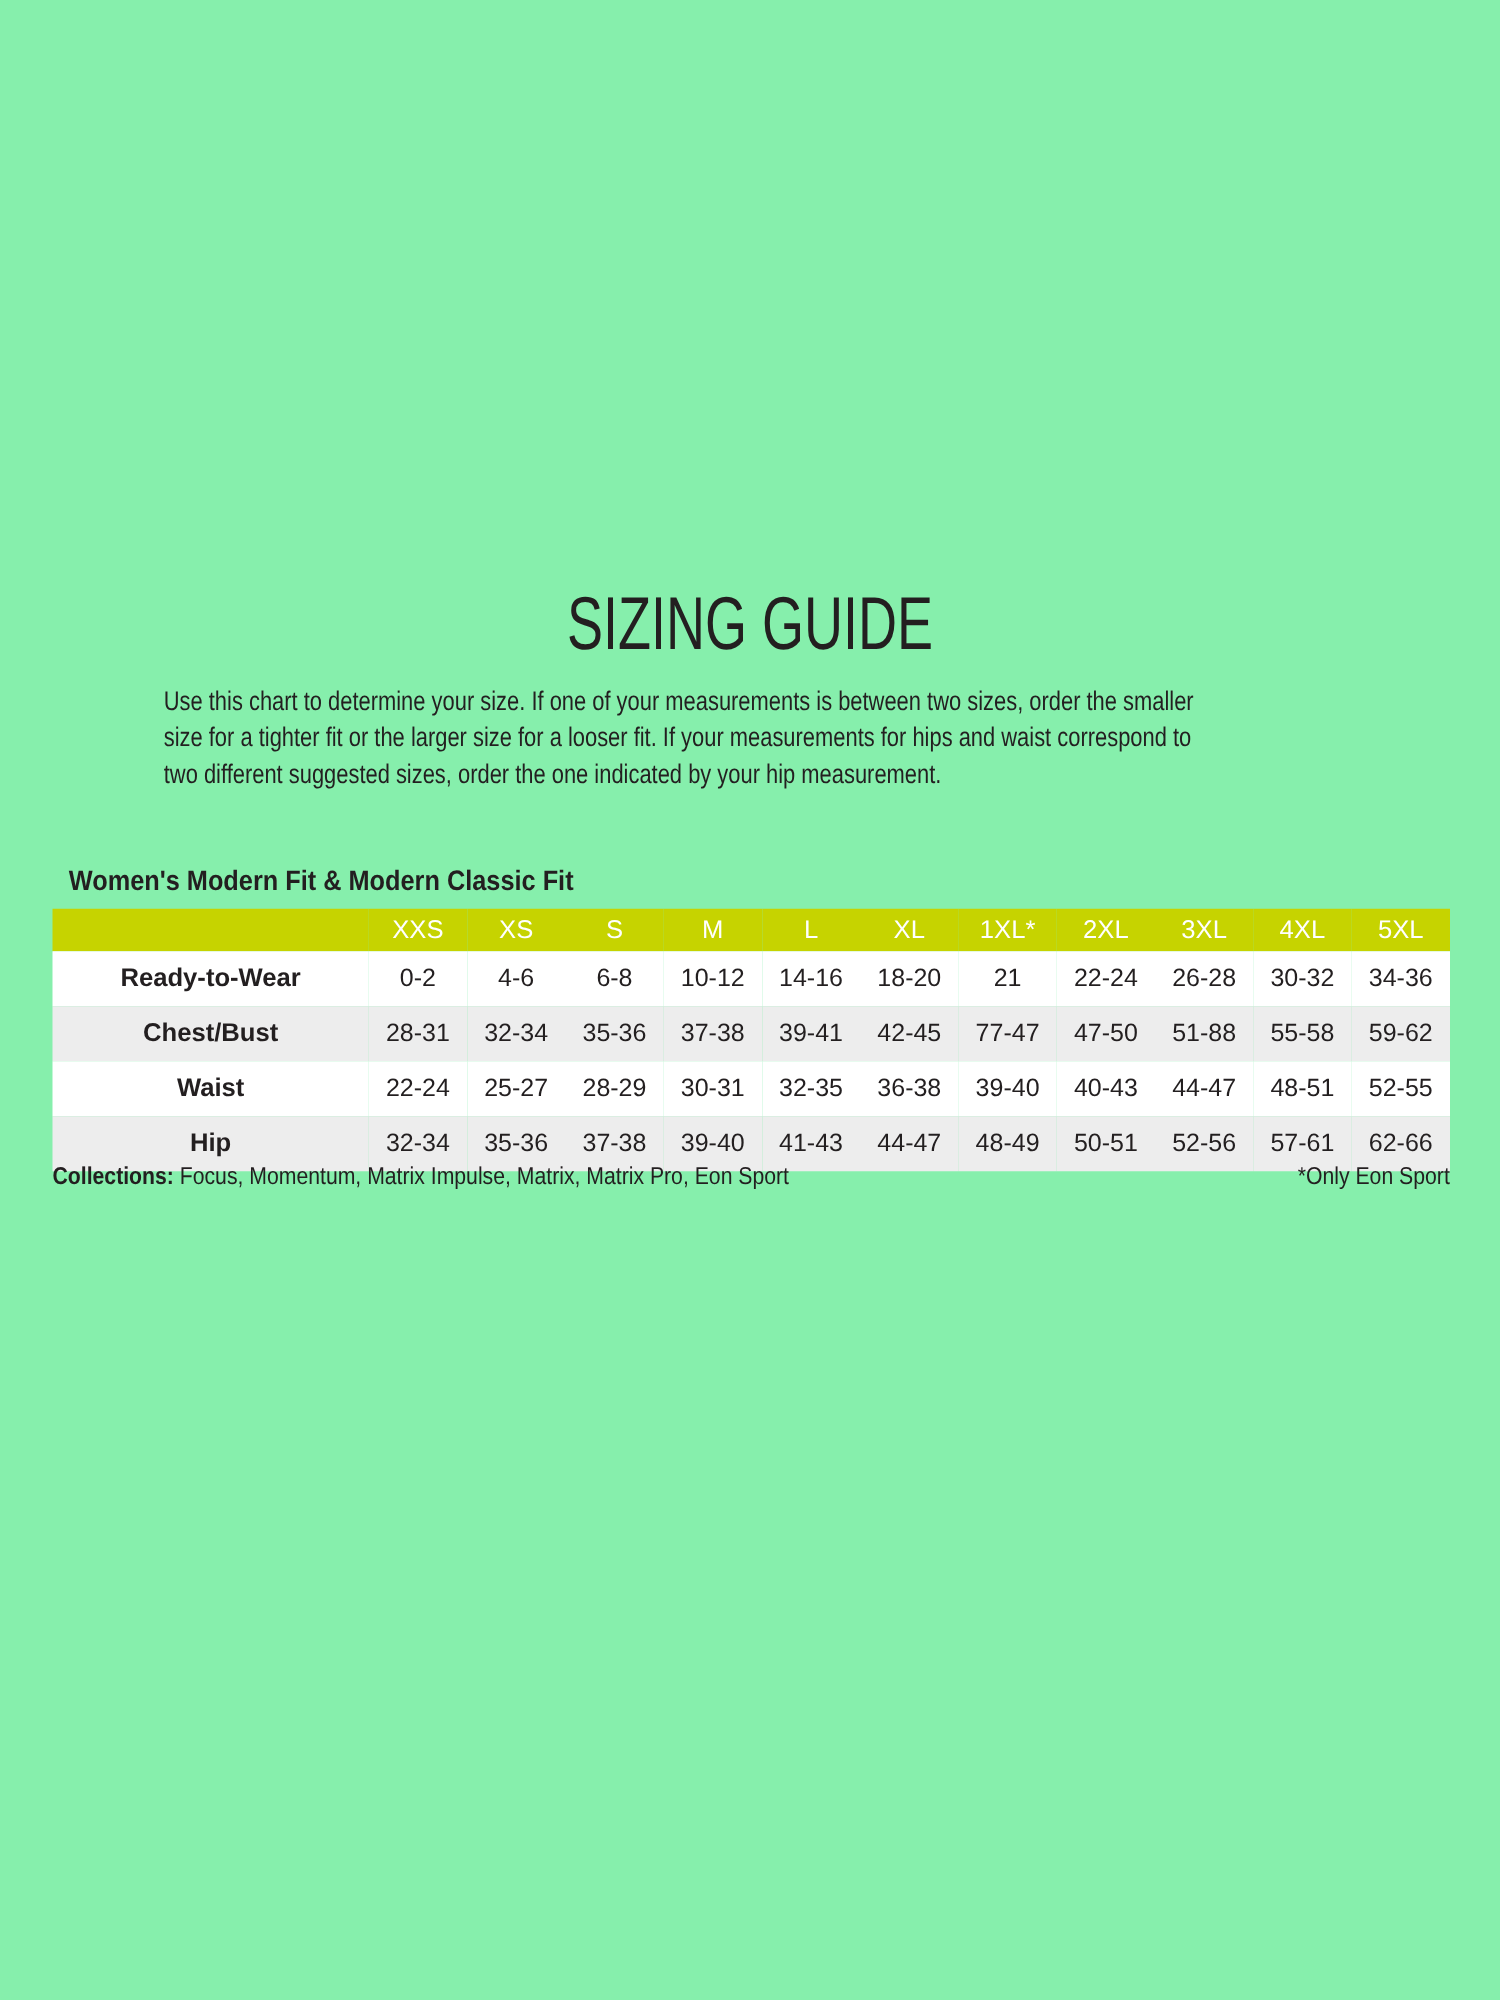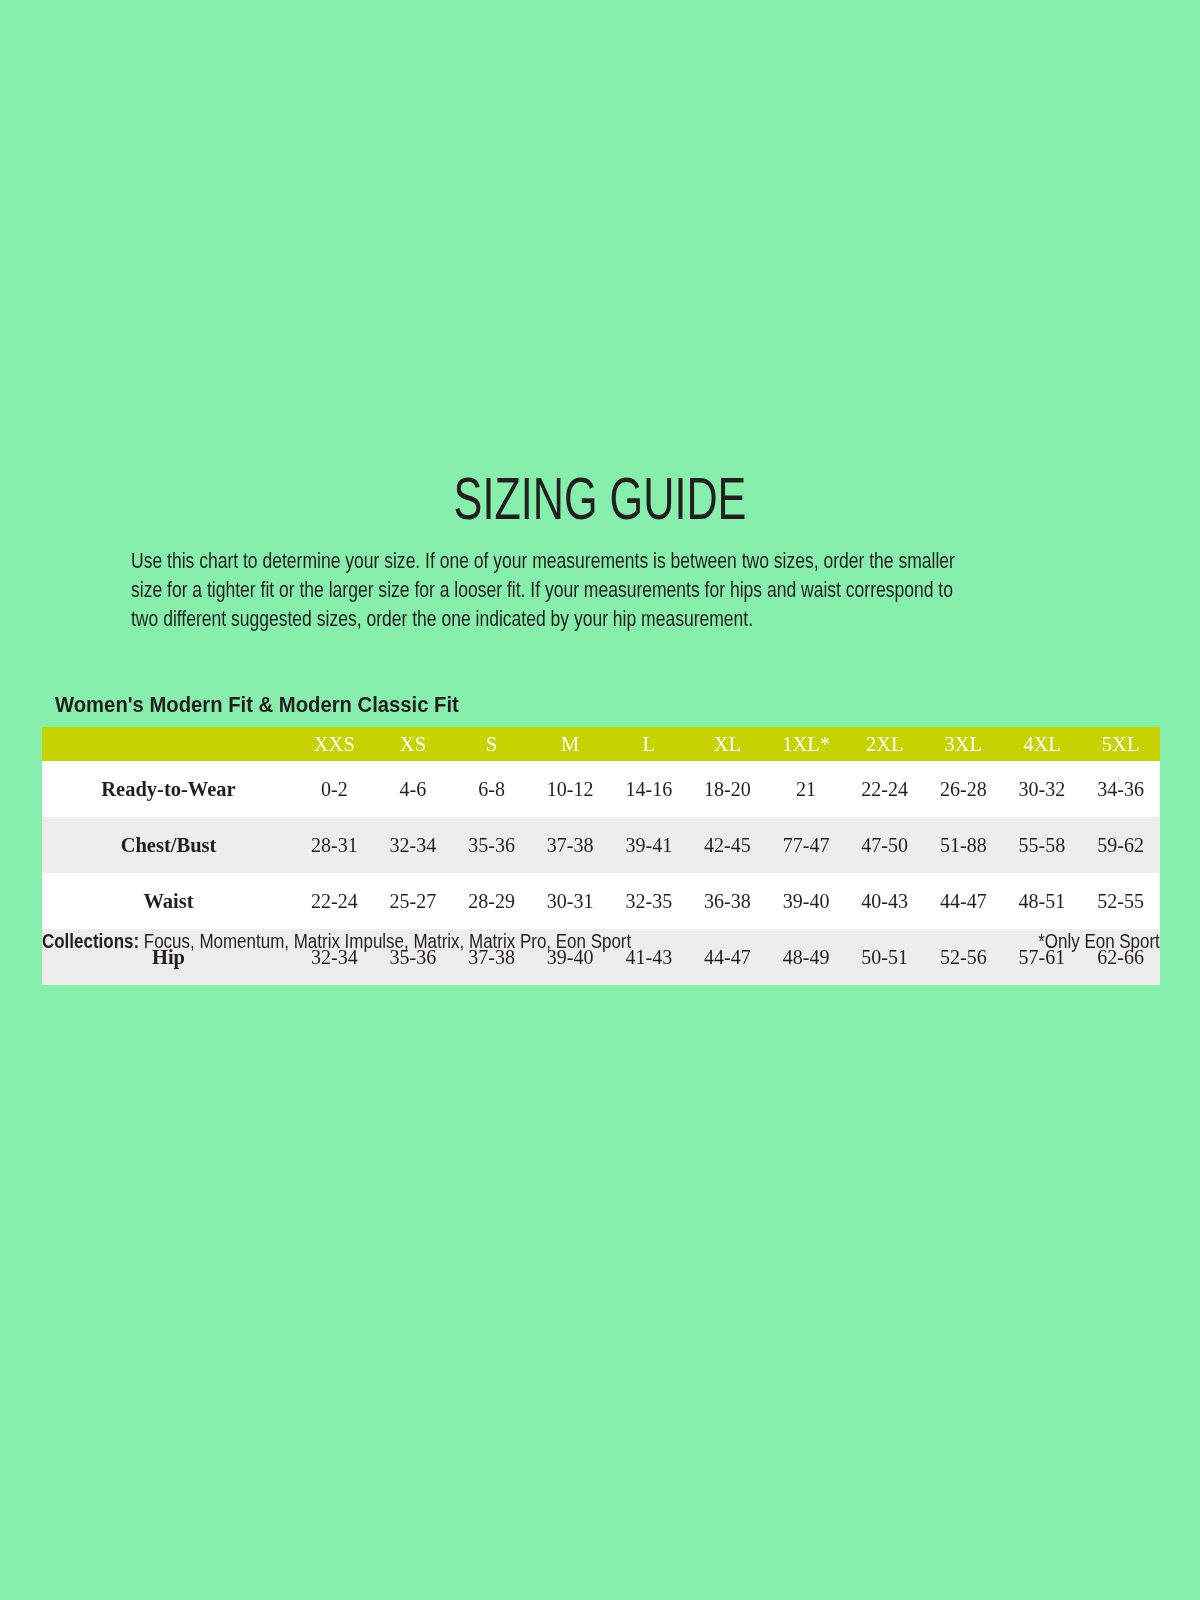--- a/index.html
+++ b/index.html
@@ -37,27 +37,27 @@
     transform:scaleX(0.90);transform-origin:0 0;white-space:nowrap;
   }
 
   table.sizing{
     position:absolute;top:727px;left:42px;width:1118px;
     border-collapse:collapse;table-layout:fixed;
   }
   table.sizing col.label-col{width:253px;}
   table.sizing th, table.sizing td{
     padding:0;margin:0;text-align:center;vertical-align:middle;
-    font-size:20px;border:none;font-family:Liberation Serif, serif;
+    font-size:20px;border:none;
   }
   tr.header-row{height:34px;background:var(--accent);}
   tr.header-row th{
     color:var(--header-text);font-weight:400;font-size:20.5px;
   }
-  tr.body-row{height:56px;background:#ffffff;}
+  tr.body-row{height:44px;background:#ffffff;}
   tr.body-row.alt{background:var(--row-alt);padding-left:12px;}
   tr.body-row th.row-label{font-weight:700;font-size:20.5px;}
   tr.body-row td{font-weight:400;}
 
   .collections{
     position:absolute;top:929px;left:42px;width:1118px;height:26px;
   }
   .collections .left{
     position:absolute;left:0;top:0;font-size:19.5px;line-height:24px;
     transform:scaleX(0.87);transform-origin:0 0;white-space:nowrap;

